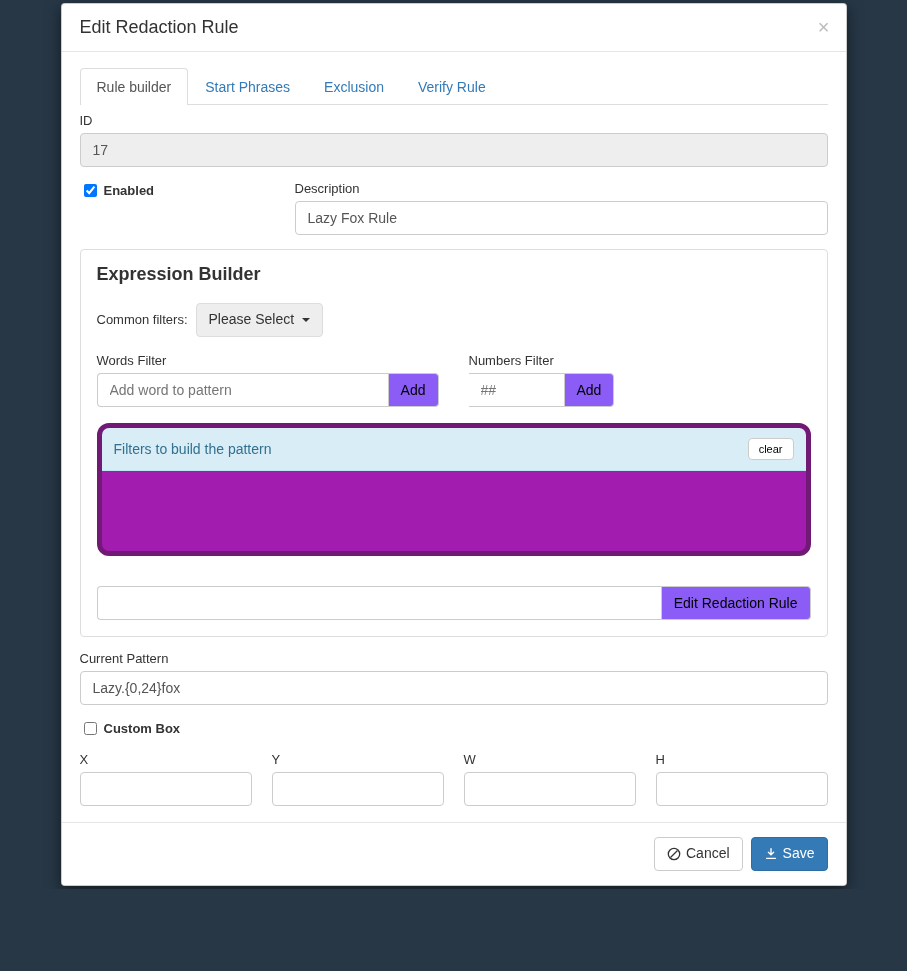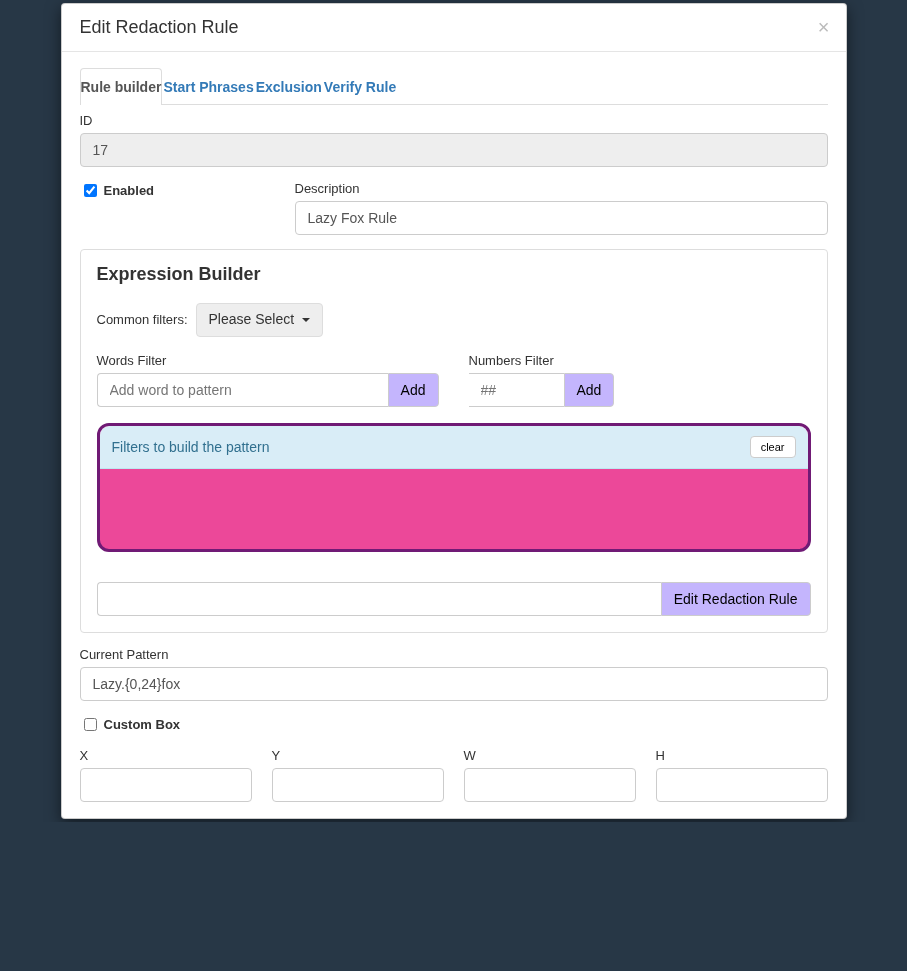--- a/index.html
+++ b/index.html
@@ -48,30 +48,29 @@
   }
   .modal-body {
     padding: 16px 18px 0 18px;
   }
   .tabs {
     display: flex;
     border-bottom: 1px solid #ddd;
     margin-bottom: 8px;
   }
   .tab {
-    padding: 10px 0;
+    padding: 10px 16px;
     font-size: 14px;
     color: #337ab7;
     cursor: pointer;
     border: 1px solid transparent;
     border-bottom: none;
     margin-bottom: -1px;
     background: transparent;
     border-radius: 4px 4px 0 0;
-    font-weight: bold;
   }
   .tab.active {
     color: #555;
     background: #fff;
     border-color: #ddd #ddd #fff;
   }
   .label {
     font-weight: 400;
     font-size: 13px;
     display: block;
@@ -189,29 +188,29 @@
   .input-group.numbers .form-control {
     border-radius: 0;
     border-left: none;
     width: 90px;
     flex: 0 0 95px;
     text-align: left;
   }
   .input-group .btn-addon {
     border-radius: 0 4px 4px 0;
     border: 1px solid #ccc;
-    background: #c4b5fd;
+    background: #8b5cf6;
     padding: 6px 12px;
     font-size: 14px;
     cursor: pointer;
   }
   .filters-build {
-    border: 3px solid #701a75;
+    border: 5px solid #701a75;
     border-radius: 12px;
-    background: #ec4899;
+    background: #a21caf;
     margin-bottom: 30px;
     overflow: hidden;
   }
   .filters-build-header {
     background: #d9edf7;
     color: #31708f;
     padding: 10px 12px;
     display: flex;
     justify-content: space-between;
     align-items: center;
@@ -355,14 +354,30 @@
         <input class="form-control" style="">
       </div>
       <div class="box-col">
         <label class="label">H</label>
         <input class="form-control" style="">
       </div>
     </div>
 
   </div>
 
+  <div class="modal-footer">
+    <button class="btn">
+      <svg class="icon" viewBox="0 0 16 16">
+          <circle cx="8" cy="8" r="6.5" fill="none" stroke="#333" stroke-width="1.5"></circle>
+          <line x1="4" y1="12" x2="12" y2="4" stroke="#333" stroke-width="1.5"></line>
+        </svg>
+      <span>Cancel</span>
+    </button>
+    <button class="btn btn-primary">
+      <svg class="icon" viewBox="0 0 16 16">
+          <path d="M8 2 v7 M5 6 l3 3 l3 -3" fill="none" stroke="#fff" stroke-width="1.6" stroke-linecap="round" stroke-linejoin="round"></path>
+          <line x1="3" y1="13" x2="13" y2="13" stroke="#fff" stroke-width="1.6" stroke-linecap="round"></line>
+        </svg>
+      <span>Save</span>
+    </button>
+  </div>
 
 </div>
 
 </body></html>

